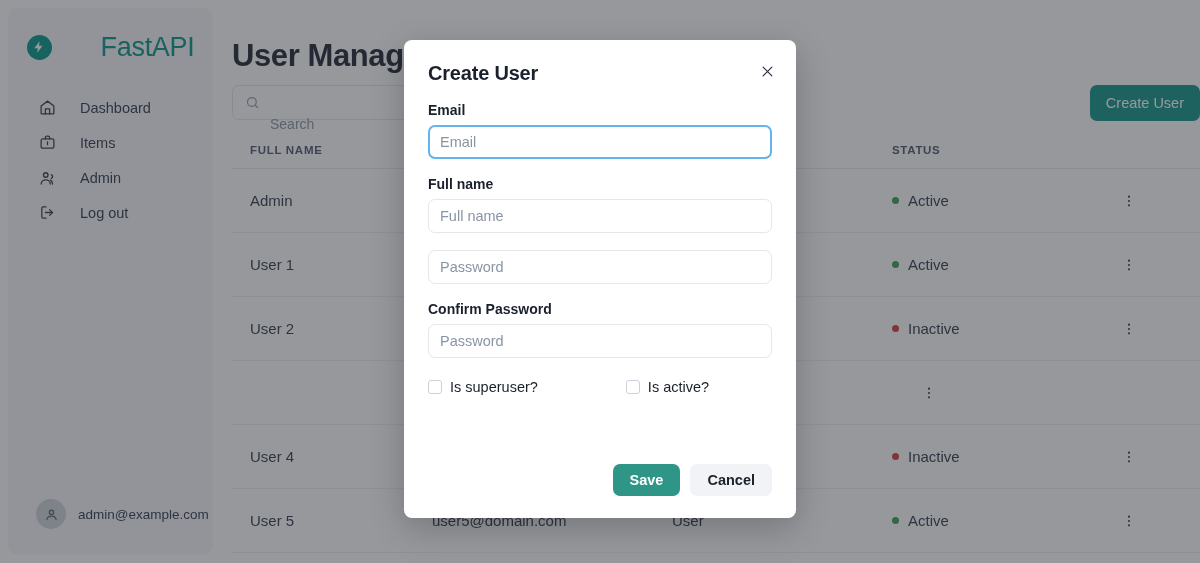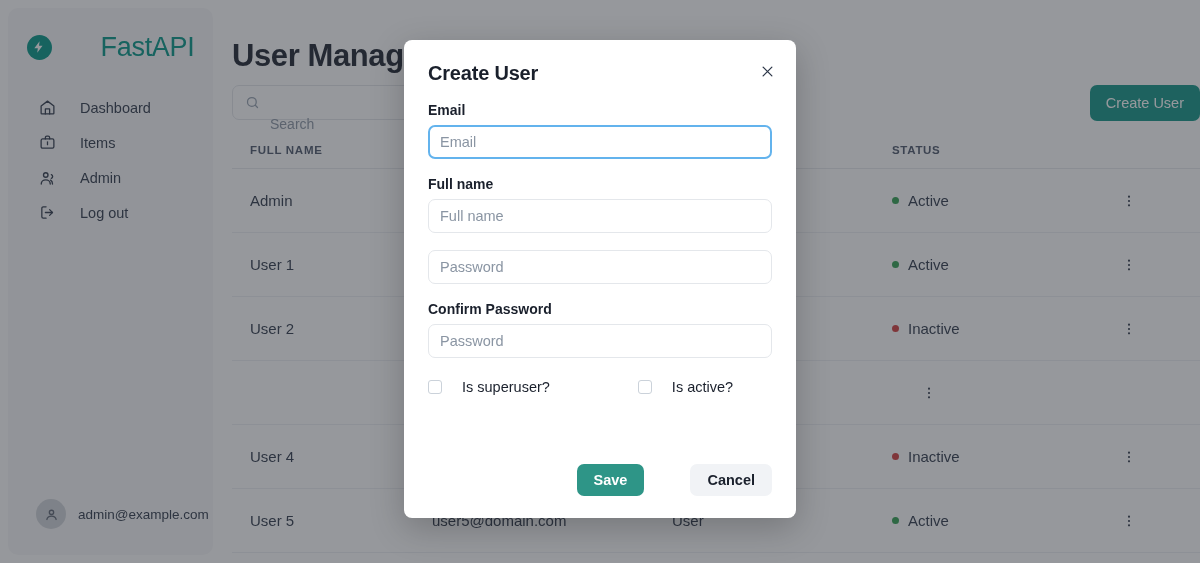--- a/index.html
+++ b/index.html
@@ -155,38 +155,38 @@
   }
   .finput::placeholder { color: #8a95a3; }
   .finput.focused {
     border: 2px solid #63b3ed;
     padding: 0 10px;
   }
   .checkrow {
     display: flex; align-items: center;
     margin-top: 21px;
   }
-  .checkgrp { display: flex; align-items: center; gap: 20px; cursor: pointer; }
+  .checkgrp { display: flex; align-items: center; gap: 8px; cursor: pointer; }
   .checkgrp.second { margin-left: 88px; align-items: center; }
   .cbox {
     width: 14px; height: 14px;
     border: 1px solid #cbd2da; border-radius: 3px;
     background: #ffffff; flex: none;
   }
   .clabel { font-size: 14.5px; color: #1a202c; }
   .modal-actions {
     position: absolute; right: 24px; bottom: 22px;
     display: flex; gap: 10px;
   }
   .btn {
     height: 32px; padding: 0 17px;
     border: none; border-radius: 7px;
     font-family: inherit; font-size: 14.5px; font-weight: bold;
     cursor: pointer;
-    display: flex; align-items: center; margin-left: 36px;
+    display: flex; align-items: center;
   }
   .btn-save   { background: #2e9587; color: #ffffff; }
   .btn-cancel { background: #f1f3f6; color: #1a202c; }
 </style>
 </head>
 <body>
 
 <div id="app">
 
   <aside class="sidebar">

